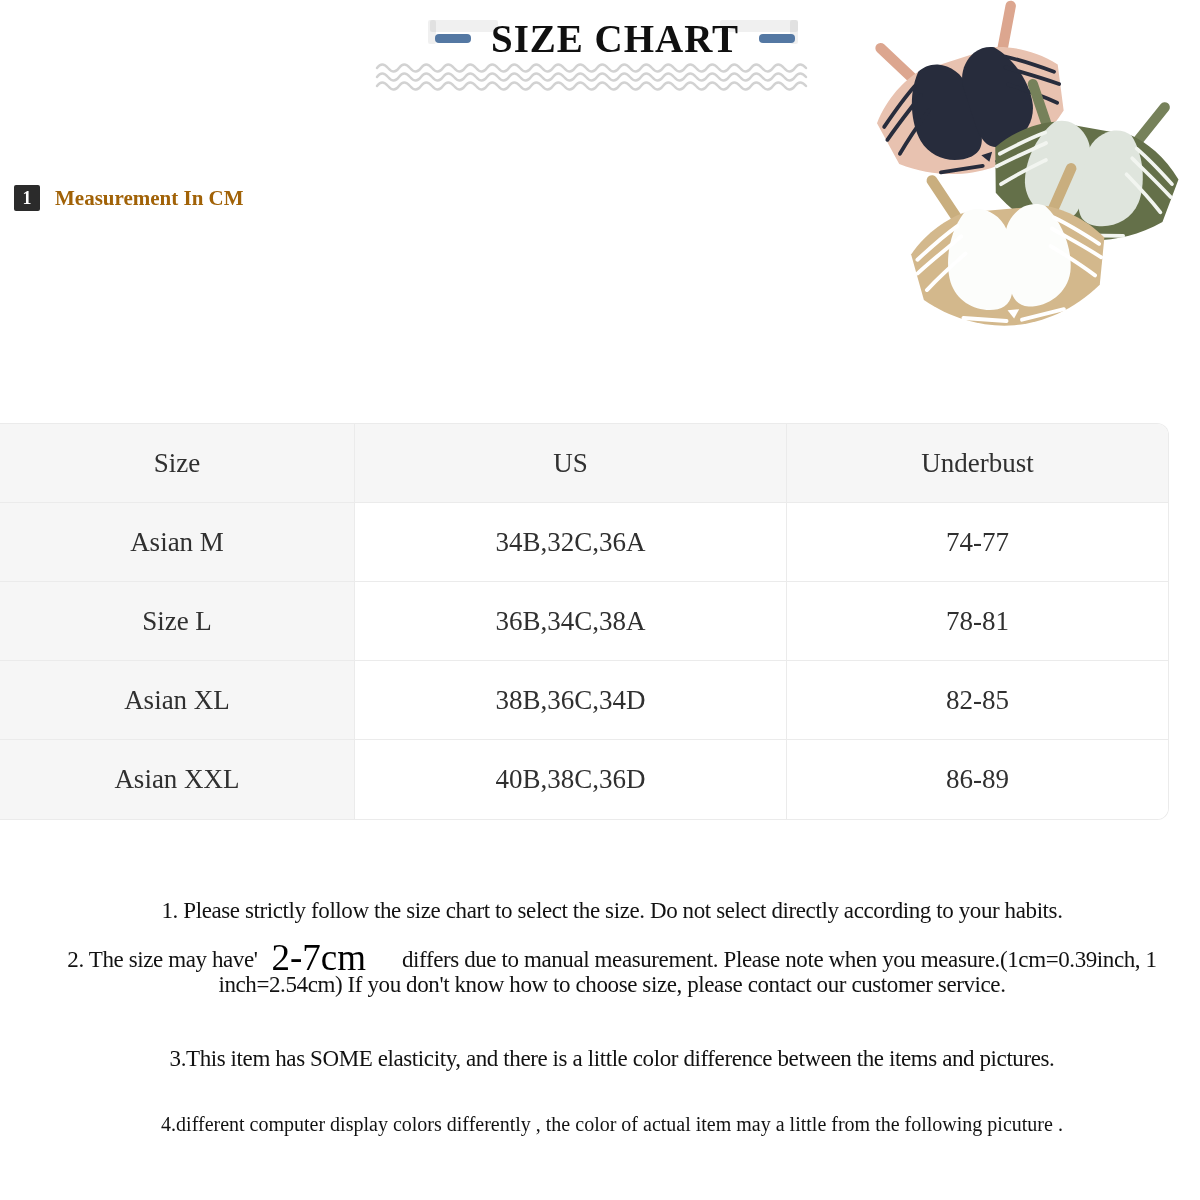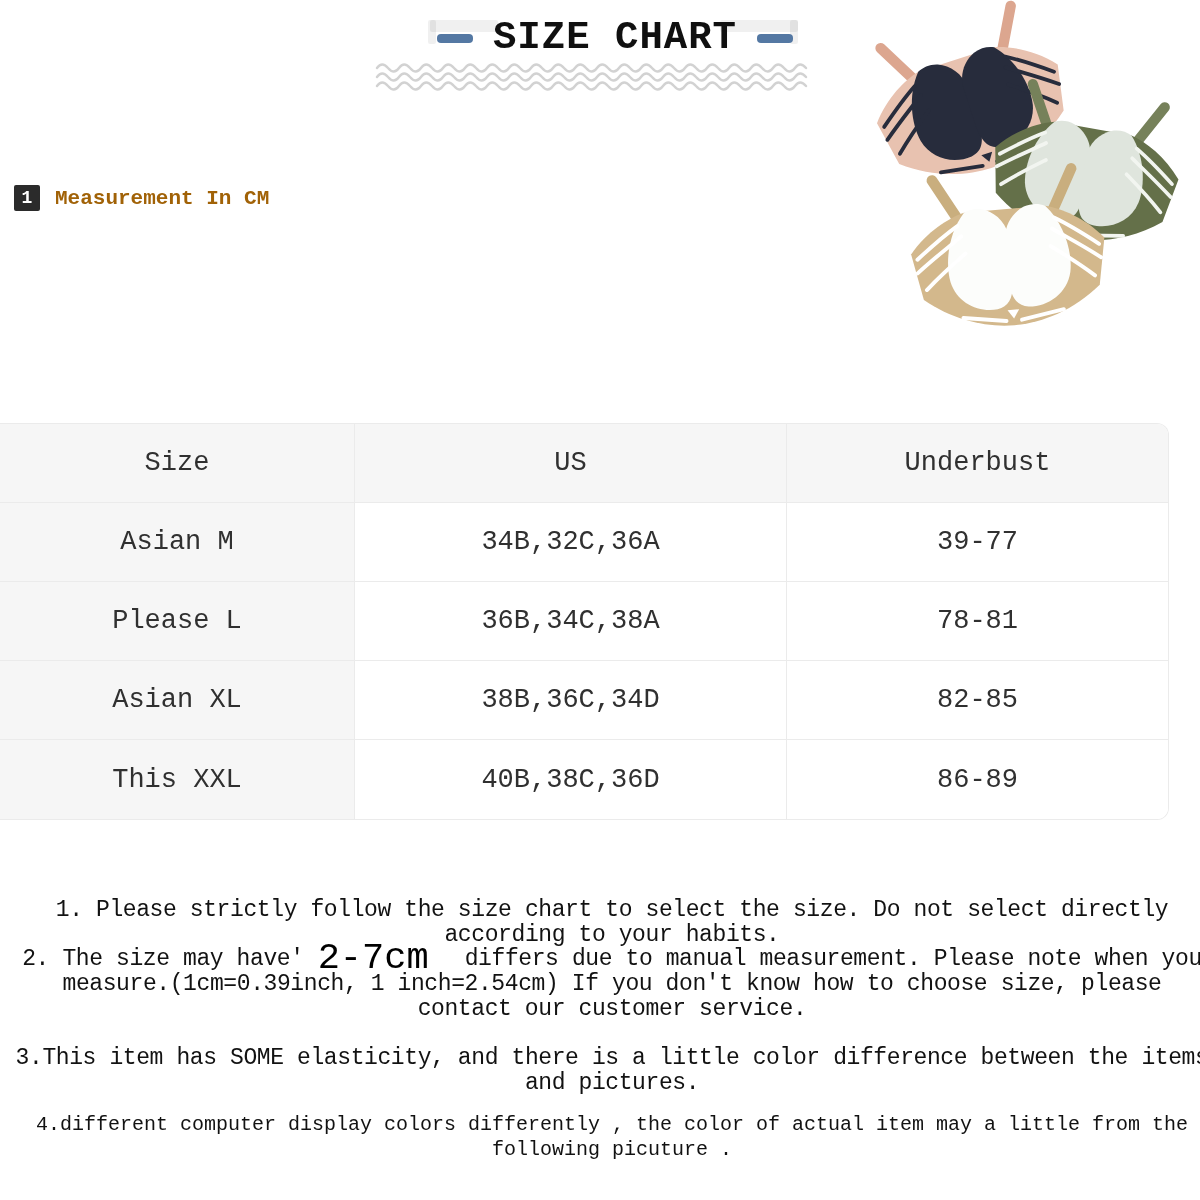--- a/index.html
+++ b/index.html
@@ -1,18 +1,18 @@
 <!DOCTYPE html>
 <html style="--accent-dash: #5478a3; --table-border: #ebebeb; --table-shade: #f6f6f6;"><head>
 <meta charset="utf-8">
 <style>
   html,body{margin:0;padding:0;background:#fff;}
   .page{
     position:relative;width:1200px;height:1200px;background:#fff;overflow:hidden;
-    font-family:Liberation Mono, monospace;color:#303030;
+    font-family:Liberation Serif, serif;color:#303030;
   }
   
   .title-row{
     position:absolute;left:315px;top:12px;width:600px;height:52px;
     display:flex;align-items:center;justify-content:center;gap:20px;
   }
   .title-dash{width:36px;height:9px;border-radius:4px;background:var(--accent-dash,#5478a3);}
   .page-title{
     margin:0;font-size:39px;font-weight:800;letter-spacing:1px;color:#101010;white-space:nowrap;
   }
@@ -123,34 +123,34 @@
 
   <div class="size-table">
     <div class="tr head">
       <div class="td c1">Size</div>
       <div class="td c2">US</div>
       <div class="td c3">Underbust</div>
     </div>
     <div class="tr">
       <div class="td c1">Asian M</div>
       <div class="td c2">34B,32C,36A</div>
-      <div class="td c3">39-77</div>
+      <div class="td c3">74-77</div>
     </div>
     <div class="tr">
-      <div class="td c1">Please L</div>
+      <div class="td c1">Size L</div>
       <div class="td c2">36B,34C,38A</div>
       <div class="td c3">78-81</div>
     </div>
     <div class="tr">
       <div class="td c1">Asian XL</div>
       <div class="td c2">38B,36C,34D</div>
       <div class="td c3">82-85</div>
     </div>
     <div class="tr">
-      <div class="td c1">This XXL</div>
+      <div class="td c1">Asian XXL</div>
       <div class="td c2">40B,38C,36D</div>
       <div class="td c3">86-89</div>
     </div>
   </div>
 
   <p class="note note1">1. Please strictly follow the size chart to select the size. Do not select directly according to your habits.</p>
   <p class="note note2"><span>2. The size may have'</span><span class="hl">2-7cm</span><span>differs due to manual measurement. Please note when you measure.(1cm=0.39inch, 1 inch=2.54cm) If you don't know how to choose size, please contact our customer service.</span></p>
   <p class="note note3">3.This item has SOME elasticity, and there is a little color difference between the items and pictures.</p>
   <p class="note note4">4.different computer display colors differently , the color of actual item may a little from the following picuture .</p>
 

